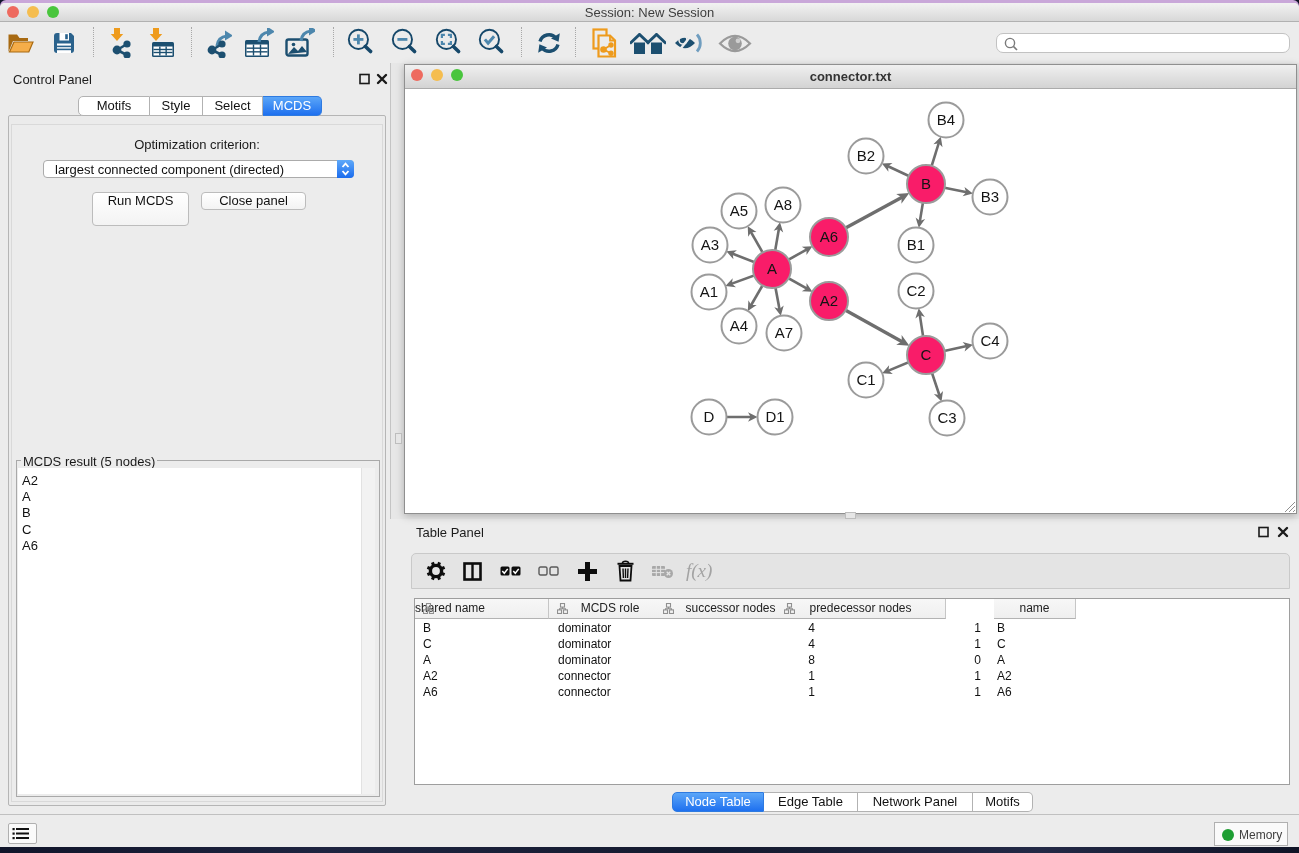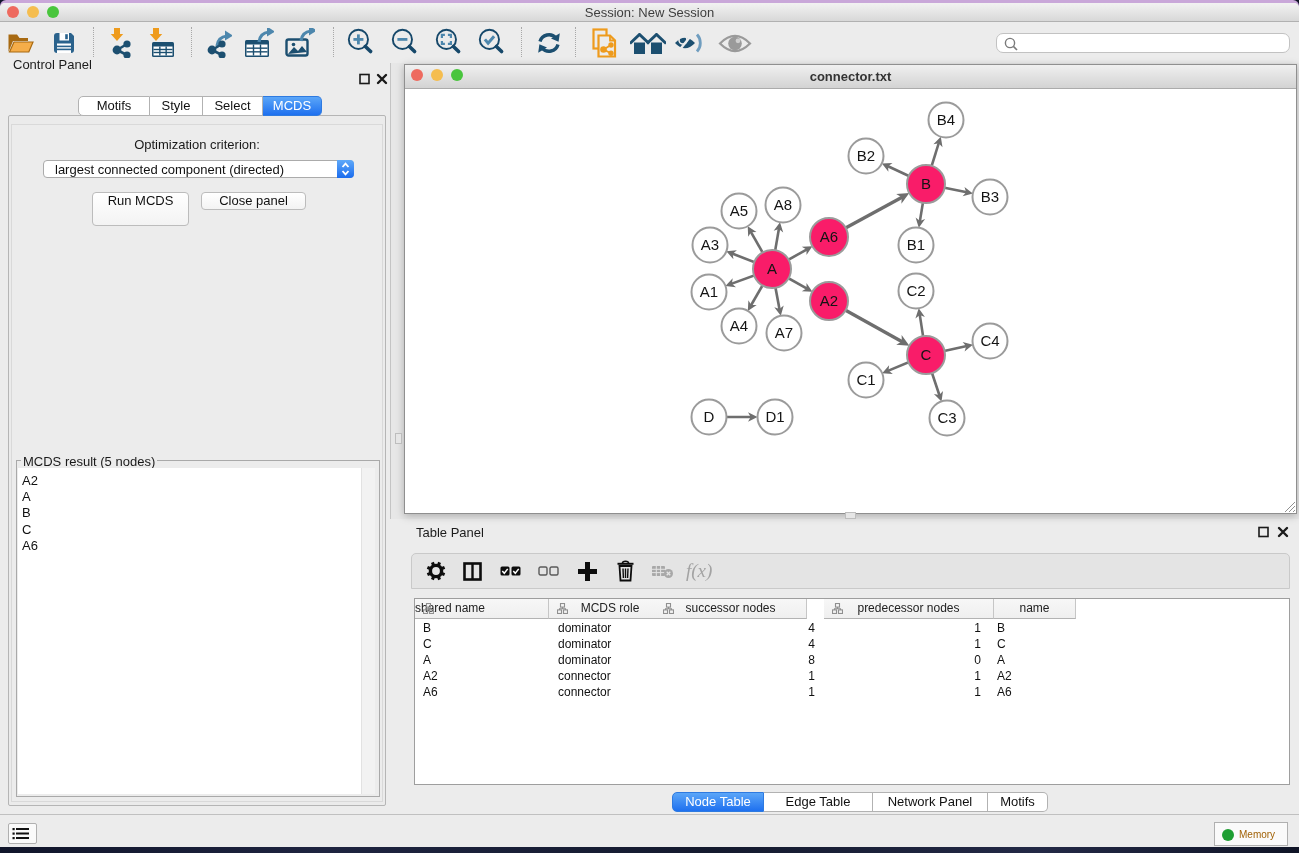--- a/index.html
+++ b/index.html
@@ -152,21 +152,21 @@
     <svg style="position:absolute;left:718px;top:33px" width="34" height="21" viewBox="0 0 34 21">
       <path d="M2,10.5 Q17,-4.5 32,10.5 Q17,25.5 2,10.5 z" fill="none" stroke="#9a9a9a" stroke-width="2.2"></path>
       <circle cx="17" cy="10.5" r="6.8" fill="#9a9a9a"></circle>
       <circle cx="20" cy="7.8" r="2.4" fill="#cfcfcf"></circle>
     </svg>
   </div>
 <div id="cpanel"></div>
 <div id="desktop"></div>
 <div id="tpanel"></div>
 <div id="statusbar"></div>
-<div style="position:absolute;left:13px;top:57px;font-size:13px;color:#1c1c1c">Control Panel</div>
+<div style="position:absolute;left:13px;top:72px;font-size:13px;color:#1c1c1c">Control Panel</div>
 <svg style="position:absolute;left:359px;top:73px" width="30" height="12">
     <rect x="1" y="1.5" width="9" height="9" fill="none" stroke="#1a1a1a" stroke-width="1.6"></rect>
     <path d="M19,2 l8,8 M27,2 l-8,8" stroke="#1a1a1a" stroke-width="2.4" stroke-linecap="round"></path>
   </svg>
 <div style="position:absolute;left:8px;top:115px;width:378px;height:691px;background:#ebebeb;border:1px solid #b5b5b5;border-radius:2px"></div>
 <div style="position:absolute;left:11px;top:124px;width:372px;height:678px;background:#ececec;border:1px solid #d9d9d9"></div>
 <div class="tabbar" style="left:78px;top:96px">
     <div class="tab first" style="width:72px">Motifs</div>
     <div class="tab" style="width:53px">Style</div>
     <div class="tab" style="width:60px">Select</div>
@@ -364,21 +364,21 @@
   </div>
 <div style="position:absolute;left:655px;top:599px;width:152px;height:20px;background:linear-gradient(#f7f7f7,#efefef);border-right:1px solid #c6c6c6;border-bottom:1px solid #b3b3b3">
     <div style="text-align:center;font-size:12px;color:#222;line-height:19px">successor nodes</div>
     <svg style="position:absolute;left:8px;top:4px" width="11" height="11" viewBox="0 0 11 11">
       <rect x="3.5" y="0.5" width="4" height="3.6" fill="none" stroke="#8f8f8f" stroke-width="1.1"></rect>
       <rect x="0.5" y="6.9" width="4" height="3.6" fill="none" stroke="#8f8f8f" stroke-width="1.1"></rect>
       <rect x="6.5" y="6.9" width="4" height="3.6" fill="none" stroke="#8f8f8f" stroke-width="1.1"></rect>
       <path d="M5.5,4.1 v1.6 M2.5,6.9 v-1.2 h6 v1.2" fill="none" stroke="#8f8f8f" stroke-width="1.1"></path>
     </svg>
   </div>
-<div style="position:absolute;left:824px;top:599px;width:170px;height:20px;background:linear-gradient(#f7f7f7,#efefef);border-right:1px solid #c6c6c6;border-bottom:1px solid #b3b3b3">
+<div style="position:absolute;left:776px;top:599px;width:170px;height:20px;background:linear-gradient(#f7f7f7,#efefef);border-right:1px solid #c6c6c6;border-bottom:1px solid #b3b3b3">
     <div style="text-align:center;font-size:12px;color:#222;line-height:19px">predecessor nodes</div>
     <svg style="position:absolute;left:8px;top:4px" width="11" height="11" viewBox="0 0 11 11">
       <rect x="3.5" y="0.5" width="4" height="3.6" fill="none" stroke="#8f8f8f" stroke-width="1.1"></rect>
       <rect x="0.5" y="6.9" width="4" height="3.6" fill="none" stroke="#8f8f8f" stroke-width="1.1"></rect>
       <rect x="6.5" y="6.9" width="4" height="3.6" fill="none" stroke="#8f8f8f" stroke-width="1.1"></rect>
       <path d="M5.5,4.1 v1.6 M2.5,6.9 v-1.2 h6 v1.2" fill="none" stroke="#8f8f8f" stroke-width="1.1"></path>
     </svg>
   </div>
 <div style="position:absolute;left:994px;top:599px;width:82px;height:20px;background:linear-gradient(#f7f7f7,#efefef);border-right:1px solid #c6c6c6;border-bottom:1px solid #b3b3b3">
     <div style="text-align:center;font-size:12px;color:#222;line-height:19px">name</div>
@@ -413,31 +413,31 @@
   </div>
 <div style="position:absolute;left:415px;top:685px;width:700px;height:16px;font-size:12px;color:#111">
     <span style="position:absolute;left:8px">A6</span>
     <span style="position:absolute;left:143px">connector</span>
     <span style="position:absolute;left:260px;width:140px;text-align:right">1</span>
     <span style="position:absolute;left:430px;width:136px;text-align:right">1</span>
     <span style="position:absolute;left:582px">A6</span>
   </div>
 <div class="tabbar" style="left:672px;top:792px">
     <div class="tab first sel" style="width:92px">Node Table</div>
-    <div class="tab" style="width:109px">Edge Table</div>
+    <div class="tab" style="width:94px">Edge Table</div>
     <div class="tab" style="width:115px">Network Panel</div>
     <div class="tab last" style="width:60px">Motifs</div>
   </div>
 <div style="position:absolute;left:8px;top:823px;width:29px;height:21px;background:#fafafa;border:1px solid #b0b0b0;border-radius:2px"><svg width="27" height="19">
       <g stroke="#111" stroke-width="2">
         <line x1="7" y1="5" x2="20" y2="5"></line>
         <line x1="7" y1="9.5" x2="20" y2="9.5"></line>
         <line x1="7" y1="14" x2="20" y2="14"></line>
       </g>
       <g fill="#111">
         <rect x="3.5" y="4" width="2.2" height="2.2"></rect>
         <rect x="3.5" y="8.5" width="2.2" height="2.2"></rect>
         <rect x="3.5" y="13" width="2.2" height="2.2"></rect>
       </g>
     </svg></div>
 <div style="position:absolute;left:1214px;top:822px;width:74px;height:24px;background:#fafafa;border:1px solid #b0b0b0">
     <div style="position:absolute;left:7px;top:6px;width:12px;height:12px;border-radius:50%;background:#1e9e33"></div>
-    <div style="position:absolute;left:24px;top:0;font-size:10px;color:#a16207;line-height:24px">Memory</div>
+    <div style="position:absolute;left:24px;top:0;font-size:12px;color:#404040;line-height:24px">Memory</div>
   </div>
 </body></html>

